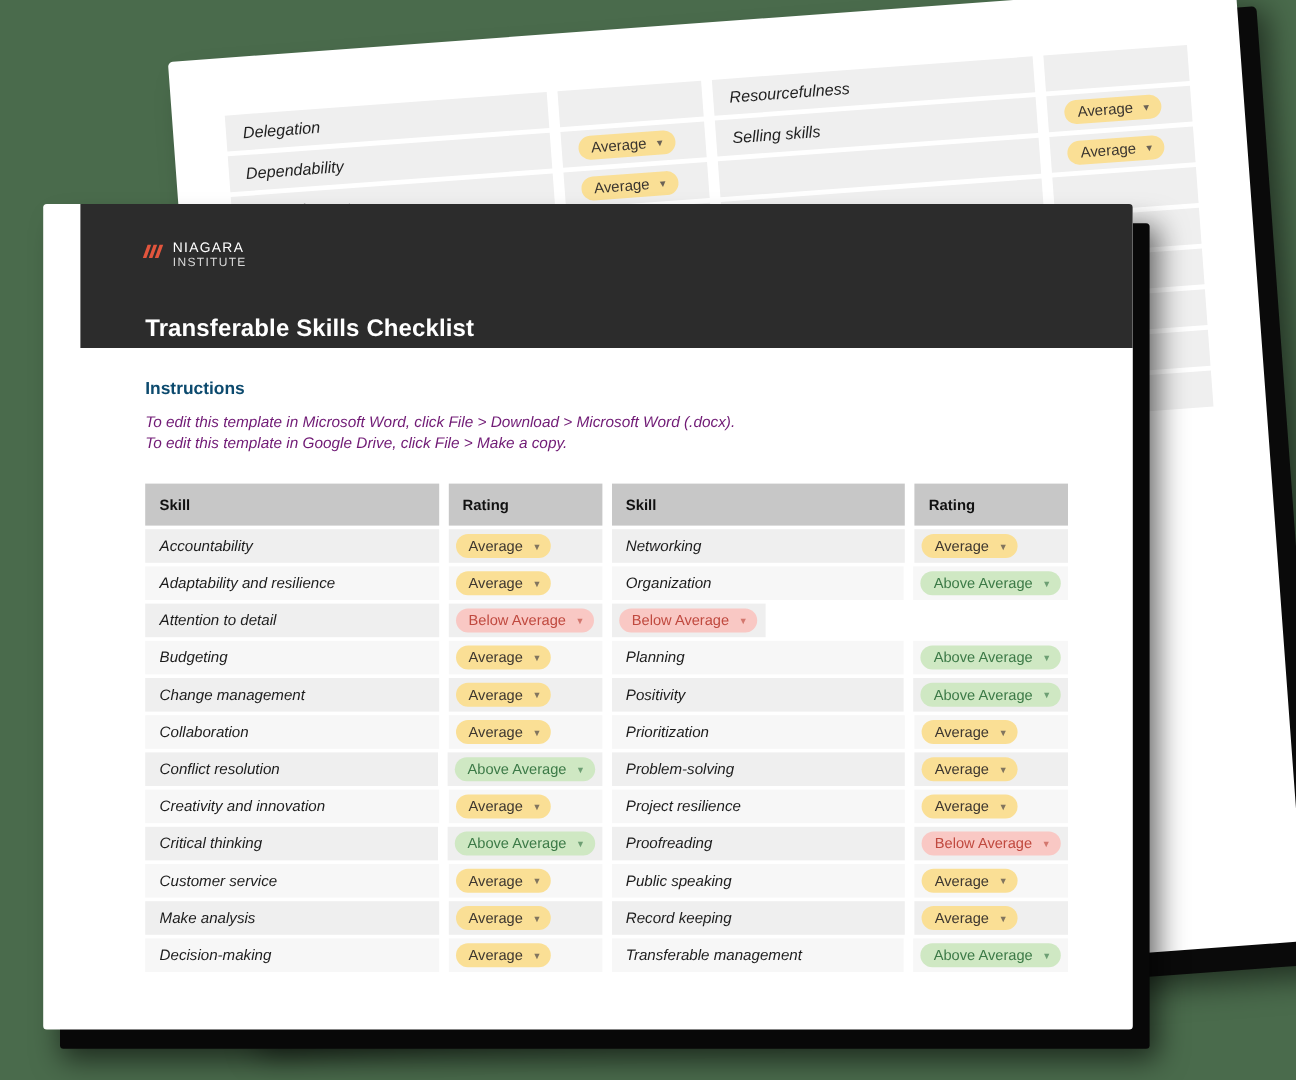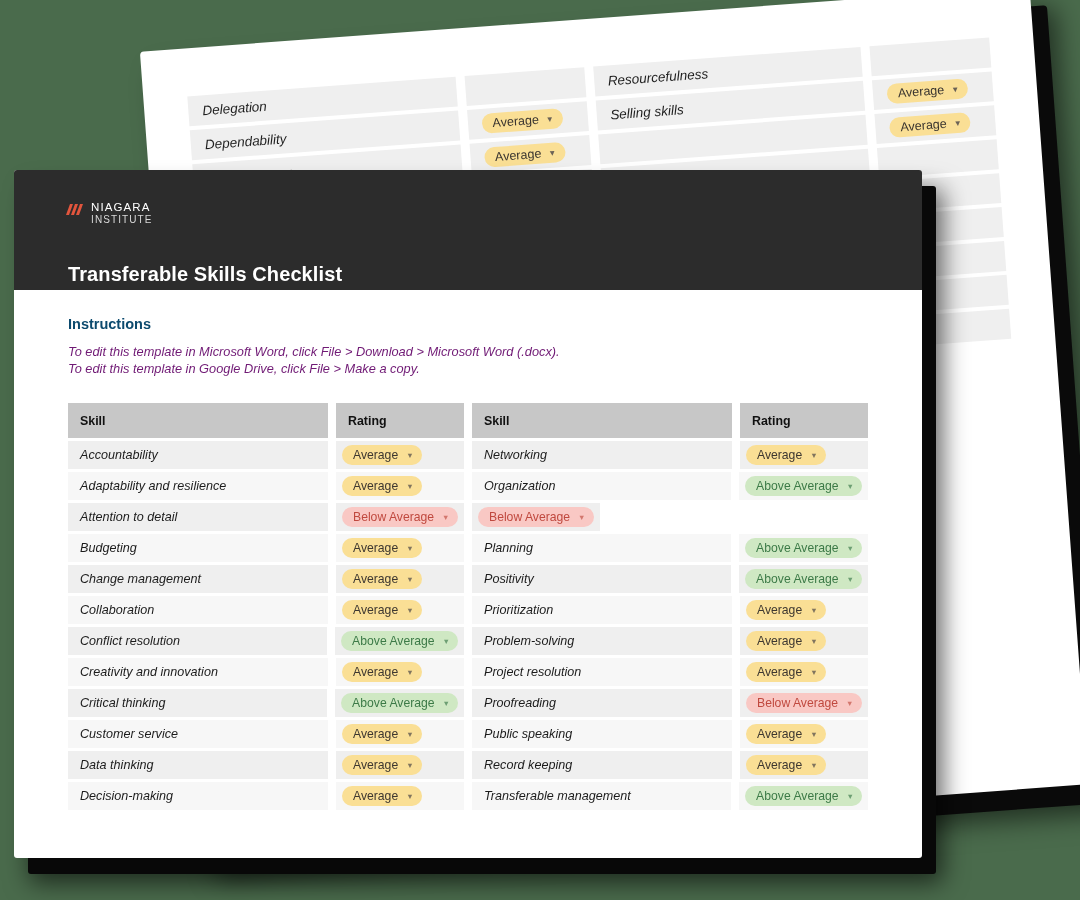--- a/index.html
+++ b/index.html
@@ -67,29 +67,30 @@
     padding: 3px 9px 3px 11px;
     font-size: 12.5px;
     font-style: normal;
     white-space: nowrap;
   }
   .bd-badge .car { font-size: 8px; color: #6b6256; }
 
   
   #card {
     position: absolute;
-    left: 14px;
+    left: 36px;
     top: 170px;
     width: 908px;
     height: 688px;
     background: #ffffff;
     border-radius: 3px;
     box-shadow: 14px 16px 0 0 #080808, 18px 22px 24px 3px rgba(0,0,0,.6);
     overflow: hidden;
     z-index: 5;
+    padding-left: 31px;
   }
 
   #card-header {
     background: #2c2c2c;
     height: 120px;
     padding: 32px 0 0 54px;
   }
 
   .logo {
     display: flex;
@@ -484,21 +485,21 @@
                 <div class="cell rate">
                   <span class="badge average">
                     <span>Average</span>
                     <span class="caret">▼</span>
                   </span>
                 </div>
               </div>
             </div>
             <div class="trow odd">
               <div class="c-skill">
-                <div class="cell skill">Data thinking</div>
+                <div class="cell skill">Make analysis</div>
               </div>
               <div class="c-rate">
                 <div class="cell rate">
                   <span class="badge average">
                     <span>Average</span>
                     <span class="caret">▼</span>
                   </span>
                 </div>
               </div>
             </div>
@@ -611,21 +612,21 @@
                 <div class="cell rate">
                   <span class="badge average">
                     <span>Average</span>
                     <span class="caret">▼</span>
                   </span>
                 </div>
               </div>
             </div>
             <div class="trow even">
               <div class="c-skill">
-                <div class="cell skill">Project resolution</div>
+                <div class="cell skill">Project resilience</div>
               </div>
               <div class="c-rate">
                 <div class="cell rate">
                   <span class="badge average">
                     <span>Average</span>
                     <span class="caret">▼</span>
                   </span>
                 </div>
               </div>
             </div>

